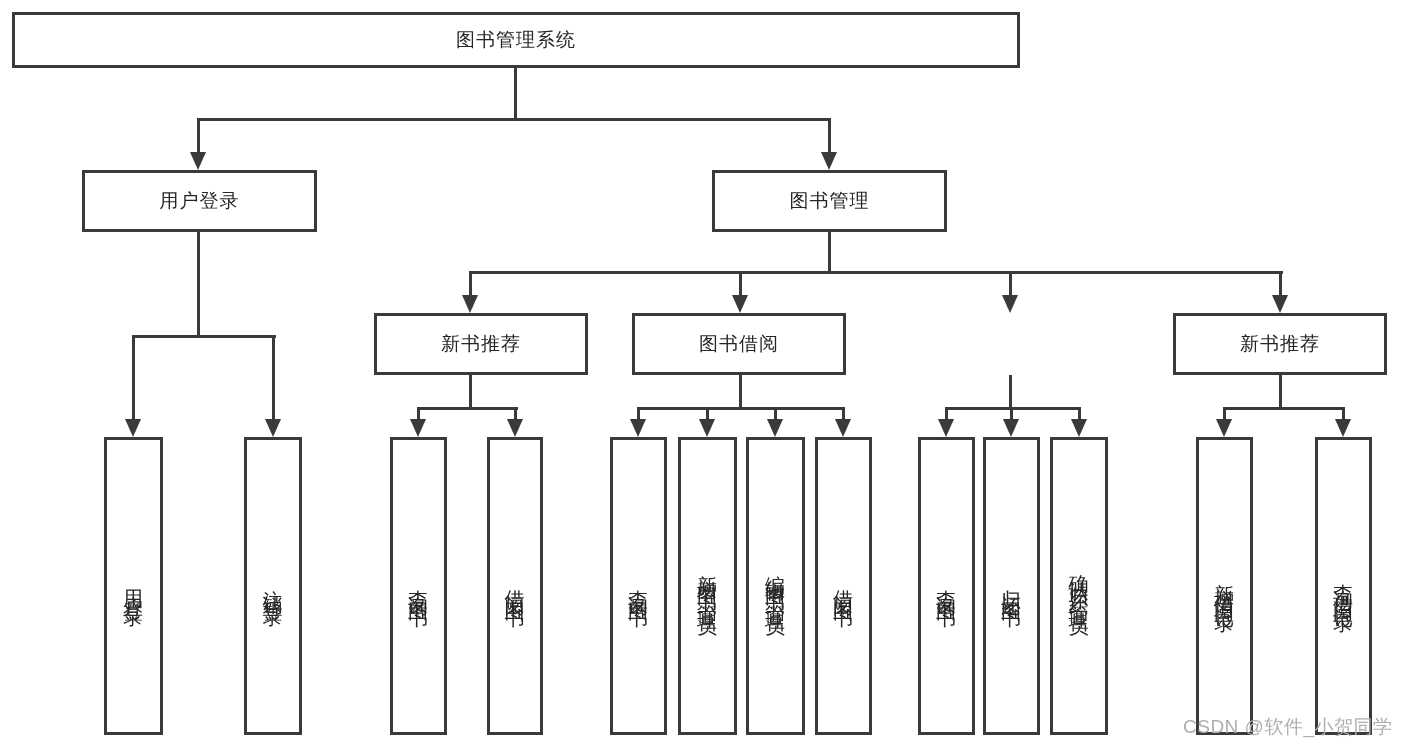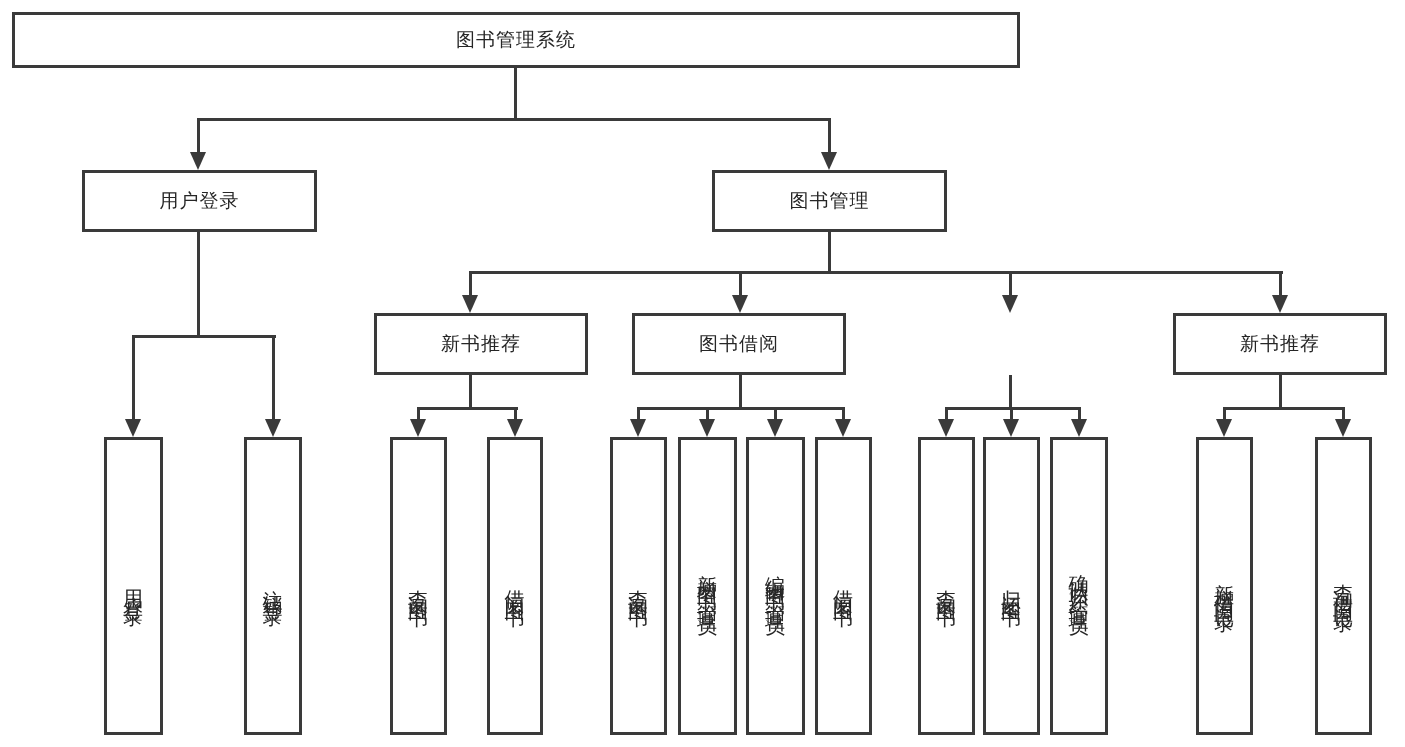--- a/index.html
+++ b/index.html
@@ -181,14 +181,15 @@
   <div class="line" style="left:1078px; top:407px; width:3px; height:14px"></div>
   <div class="arrowhead" style="left:1071px; top:419px"></div>
 
   <div class="line" style="left:1279px; top:375px; width:3px; height:35px"></div>
   <div class="line" style="left:1223px; top:407px; width:122px; height:3px"></div>
   <div class="line" style="left:1223px; top:407px; width:3px; height:14px"></div>
   <div class="arrowhead" style="left:1216px; top:419px"></div>
   <div class="line" style="left:1342px; top:407px; width:3px; height:14px"></div>
   <div class="arrowhead" style="left:1335px; top:419px"></div>
 
+  <div class="watermark" style="left:1183px; top:714px">CSDN @软件_小贺同学</div>
 
 </div>
 
 </body></html>

